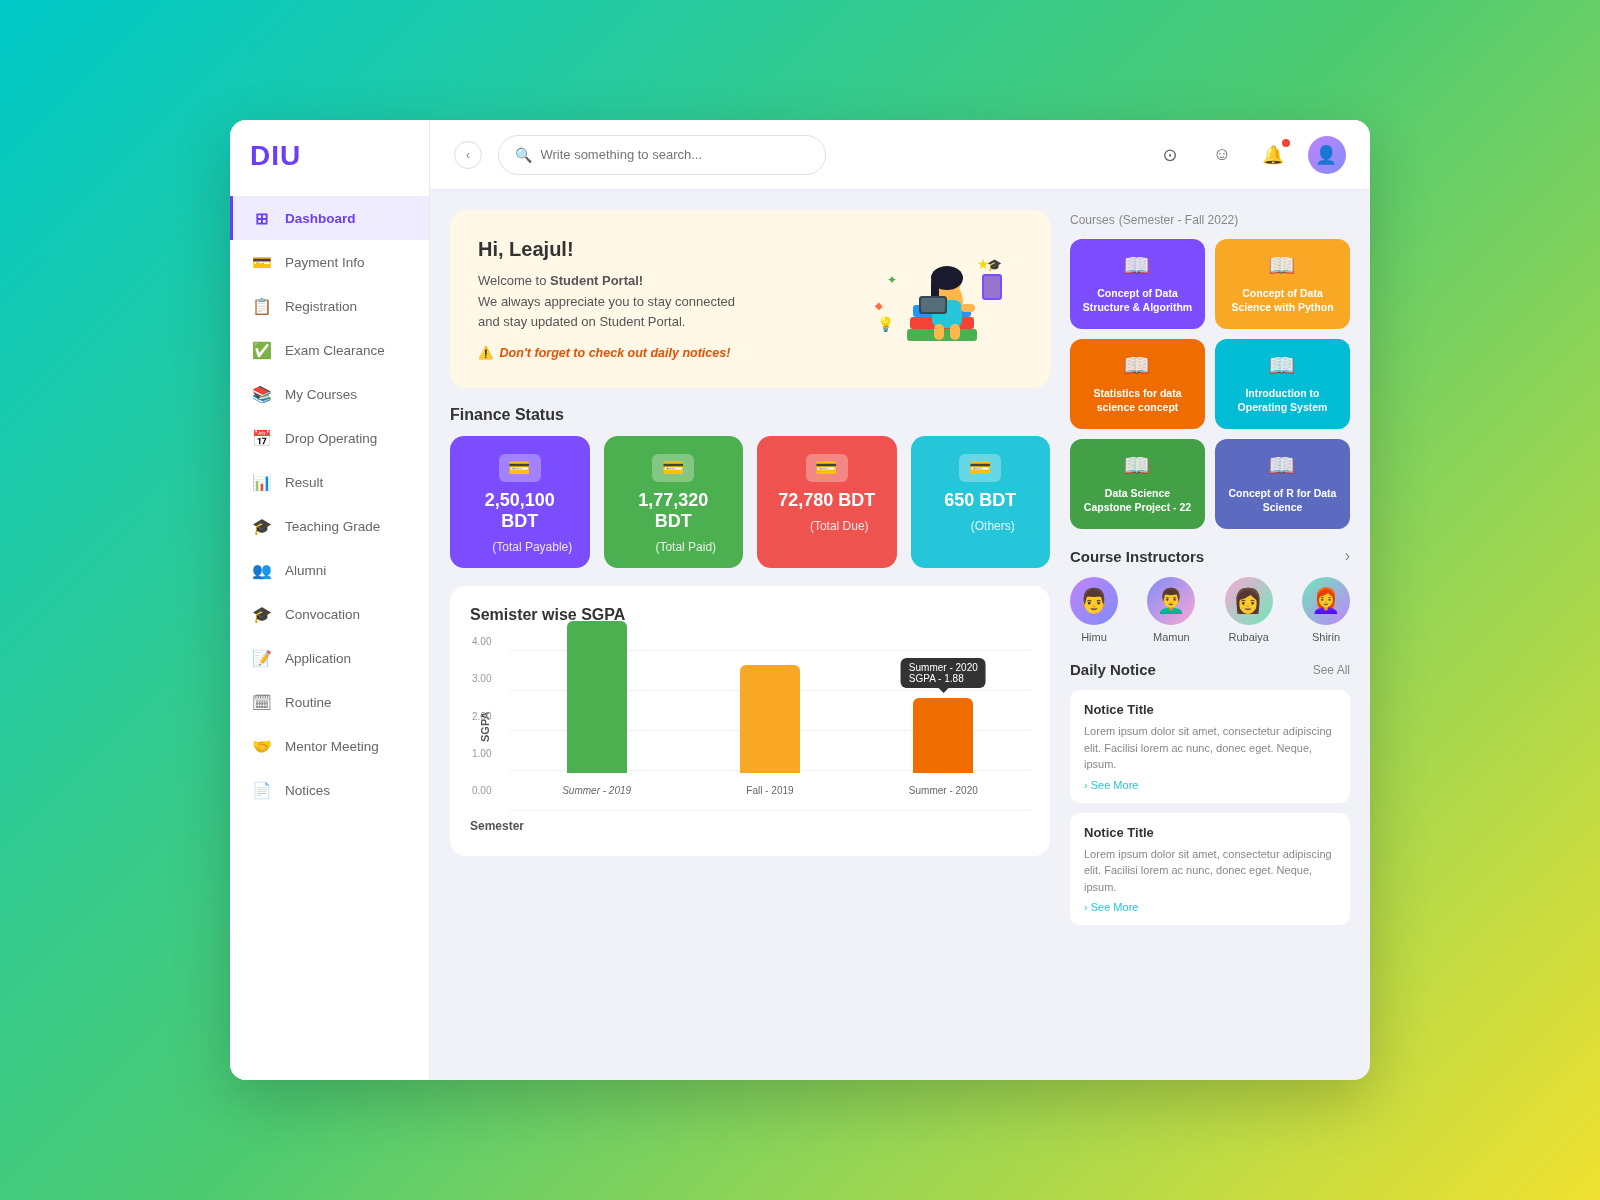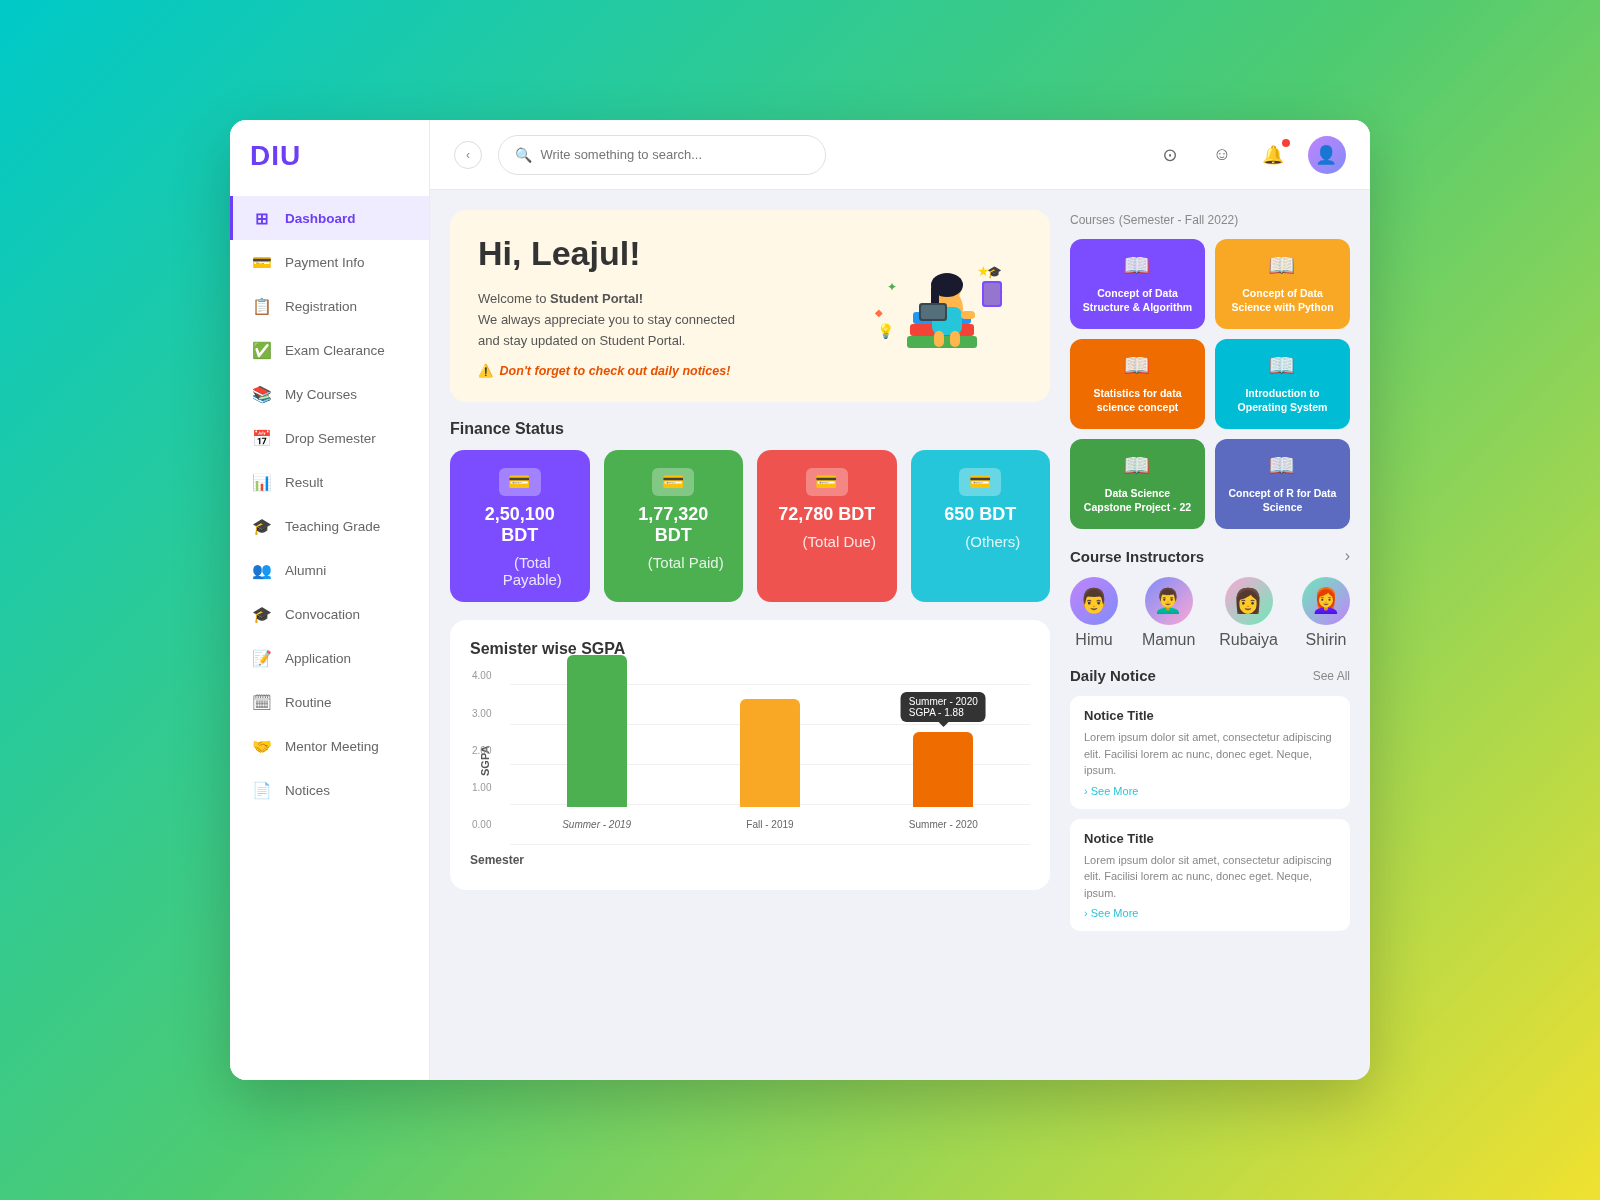--- a/index.html
+++ b/index.html
@@ -179,24 +179,24 @@
       border-radius: 16px;
       padding: 24px 28px;
       display: flex;
       align-items: center;
       justify-content: space-between;
       min-height: 160px;
       position: relative;
       overflow: hidden;
     }
     .welcome-text h2 {
-      font-size: 34px;
+      font-size: 20px;
       font-weight: 700;
       color: #333;
-      margin-bottom: 16px;
+      margin-bottom: 10px;
     }
     .welcome-text p {
       font-size: 13px;
       color: #555;
       line-height: 1.6;
       max-width: 320px;
     }
     .welcome-text .notice {
       margin-top: 12px;
       font-size: 12.5px;
@@ -245,21 +245,21 @@
       justify-content: center;
       font-size: 18px;
     }
     .finance-card .amount {
       font-size: 18px;
       font-weight: 800;
       color: #fff;
       text-align: center;
     }
     .finance-card .label {
-      font-size: 15px;
+      font-size: 12px;
       color: rgba(255,255,255,0.85);
       text-align: center;
       margin-left: 25px;
     }
     .card-purple { background: #7c4dff; }
     .card-green { background: #4caf50; }
     .card-red { background: #ef5350; }
     .card-teal { background: #26c6da; }
     
     .chart-section {
@@ -425,21 +425,21 @@
       height: 48px;
       border-radius: 50%;
       overflow: hidden;
       display: flex;
       align-items: center;
       justify-content: center;
       font-size: 24px;
       background: linear-gradient(135deg, #c084fc, #818cf8);
     }
     .instructor-name {
-      font-size: 16px;
+      font-size: 11px;
       color: #555;
       font-weight: 500;
       text-align: center;
     }
     
     .daily-notice-section {}
     .daily-notice-header {
       display: flex;
       align-items: center;
       justify-content: space-between;
@@ -507,21 +507,21 @@
         <div class="sidebar-item">
     <span class="icon">✅</span>
     <span>Exam Clearance</span>
   </div>
         <div class="sidebar-item">
     <span class="icon">📚</span>
     <span>My Courses</span>
   </div>
         <div class="sidebar-item">
     <span class="icon">📅</span>
-    <span>Drop Semester</span>
+    <span>Drop Operating</span>
   </div>
         <div class="sidebar-item">
     <span class="icon">📊</span>
     <span>Result</span>
   </div>
         <div class="sidebar-item">
     <span class="icon">🎓</span>
     <span>Teaching Grade</span>
   </div>
         <div class="sidebar-item">

